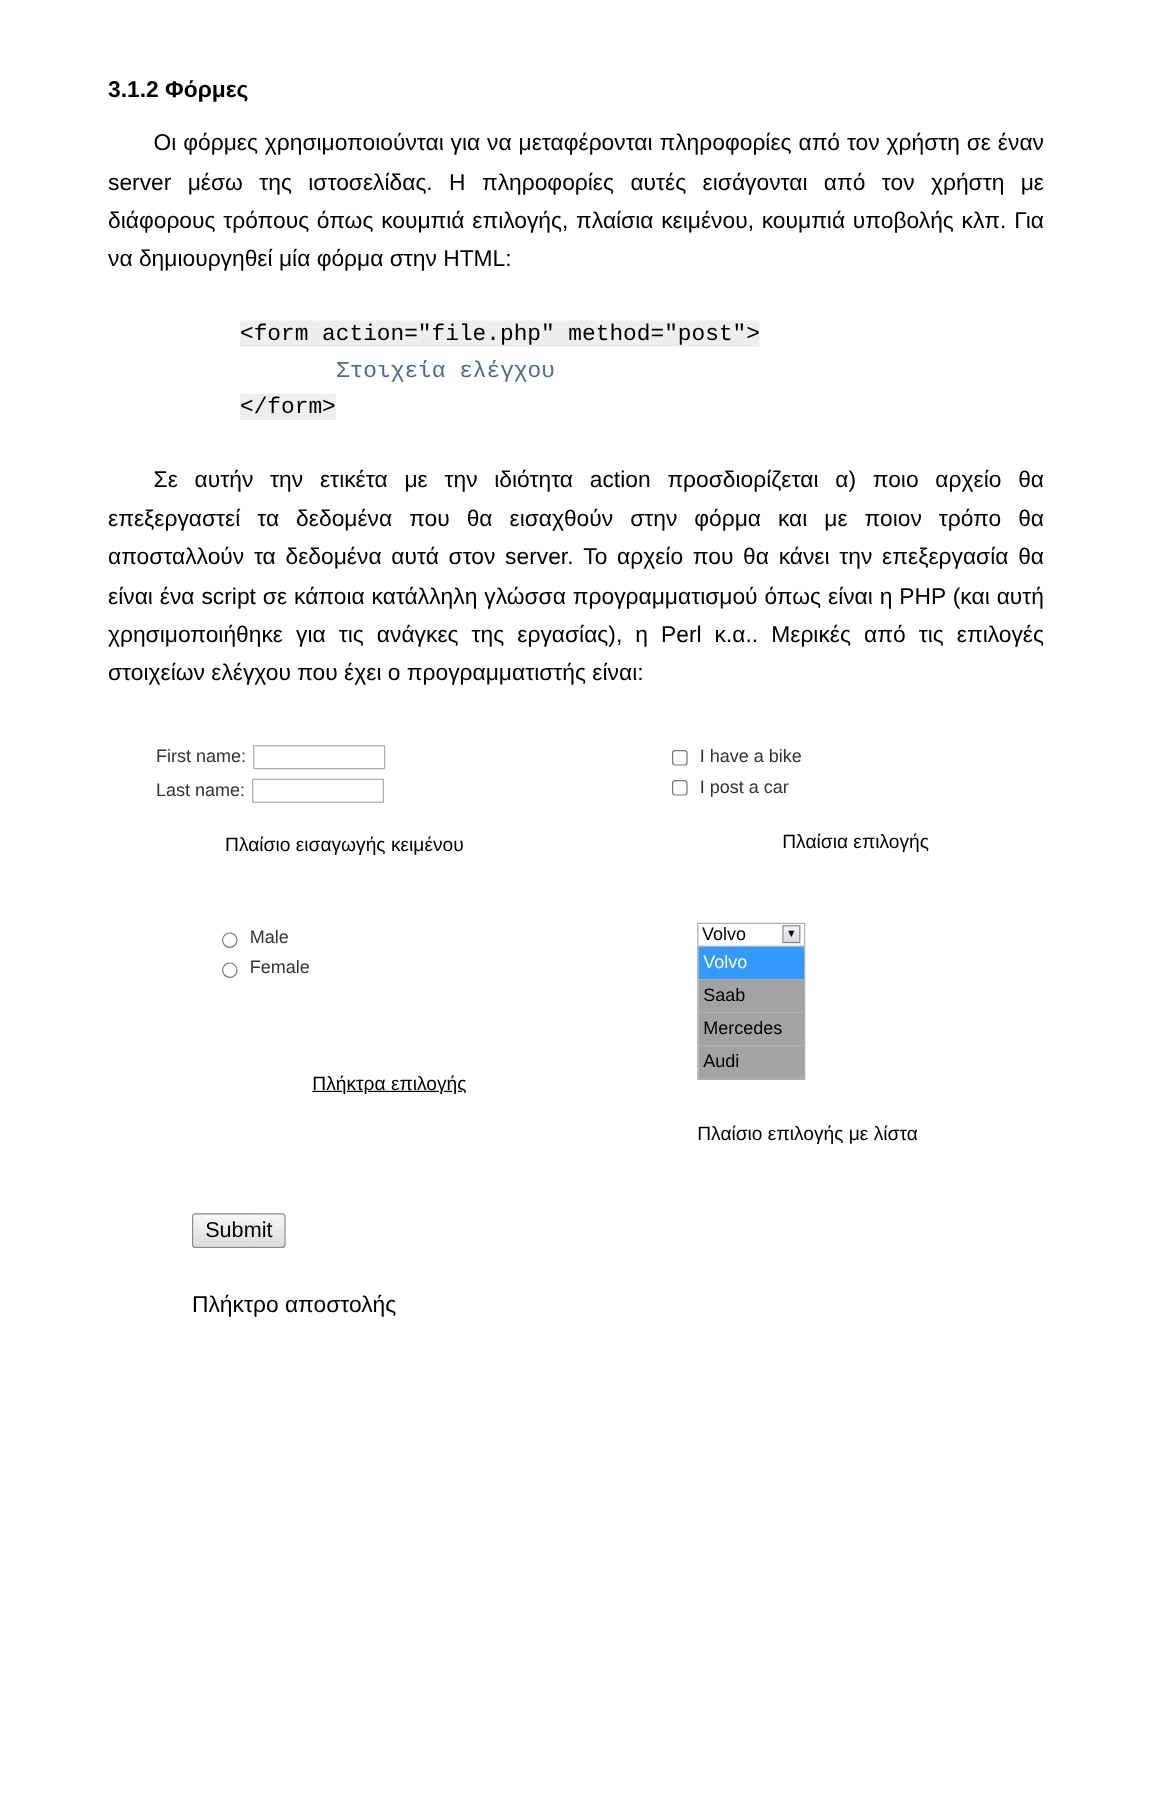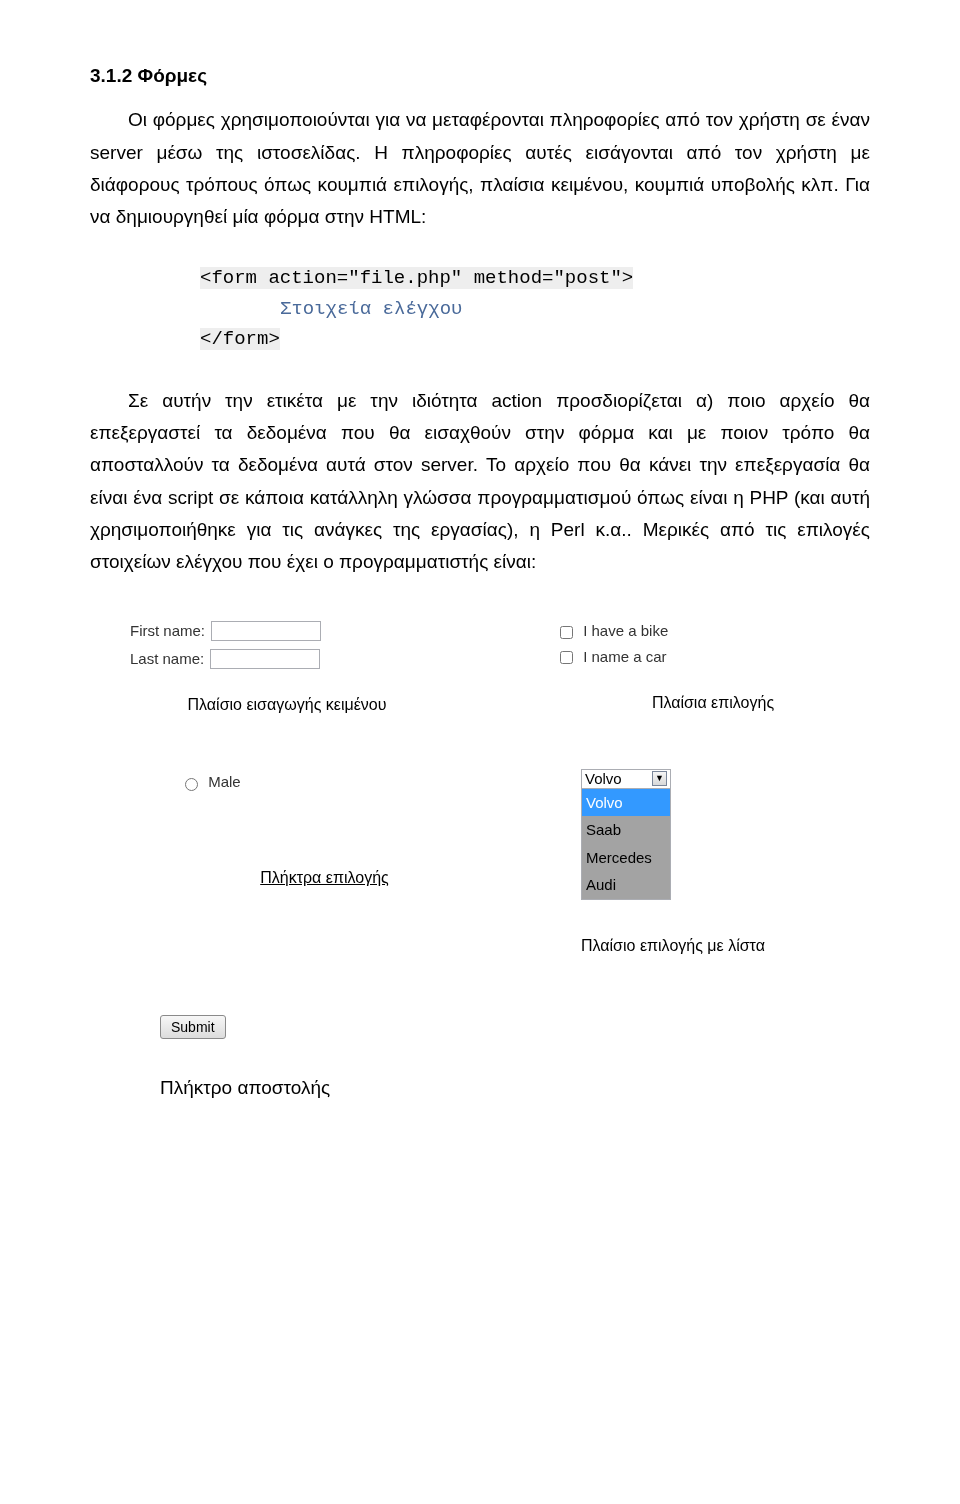--- a/index.html
+++ b/index.html
@@ -123,21 +123,21 @@
     padding: 1px 4px;
     font-size: 15px;
     background: #a3a3a3;
   }
   .select-list .opt.selected {
     background: #3399ff;
     color: #fff;
   }
   .submit-btn {
     font-family: "Segoe UI", Tahoma, sans-serif;
-    font-size: 14px;
+    font-size: 18px;
     padding: 3px 10px;
     border: 1px solid #8a8a8a;
     border-radius: 3px;
     background: linear-gradient(#f7f7f7, #dcdcdc);
     cursor: pointer;
   }
   .standalone-caption {
     font-size: 19px;
     margin-top: 30px;
     padding-left: 60px;
@@ -177,33 +177,37 @@
       <div class="fig-caption">Πλαίσιο εισαγωγής κειμένου</div>
     </div>
     <div class="example-col example-right">
       <div class="checkbox-group">
         <label>
           <input type="checkbox" style="">
           <span>I have a bike</span>
         </label>
         <label>
           <input type="checkbox" style="">
-          <span>I name a car</span>
+          <span>I post a car</span>
         </label>
       </div>
       <div class="fig-caption">Πλαίσια επιλογής</div>
     </div>
   </div>
 
   <div class="examples-row">
     <div class="example-col row2-left">
       <div class="radio-group">
         <label>
           <input type="radio" name="g" style="">
           <span>Male</span>
+        </label>
+        <label>
+          <input type="radio" name="g" style="">
+          <span>Female</span>
         </label>
       </div>
       <div class="fig-caption" style="margin-top:70px;text-decoration:underline;">Πλήκτρα επιλογής</div>
     </div>
     <div class="example-col row2-right">
       <div class="select-wrap">
         <div class="select-box">
           <span>Volvo</span>
           <span class="select-arrow">▼</span>
         </div>

